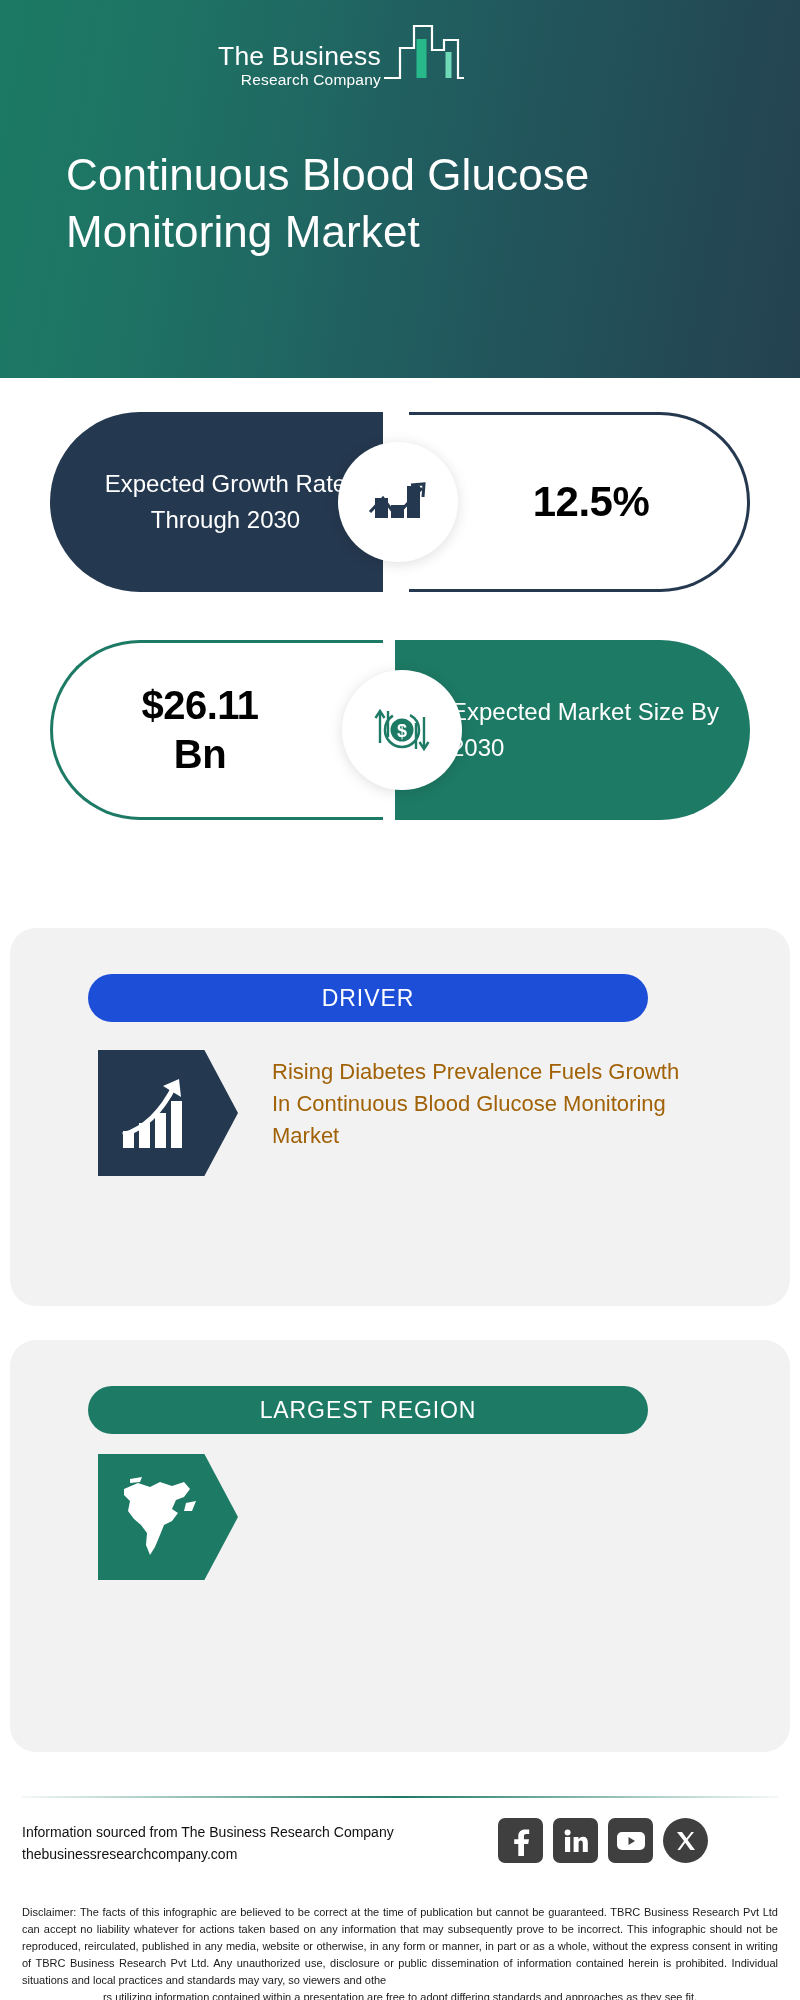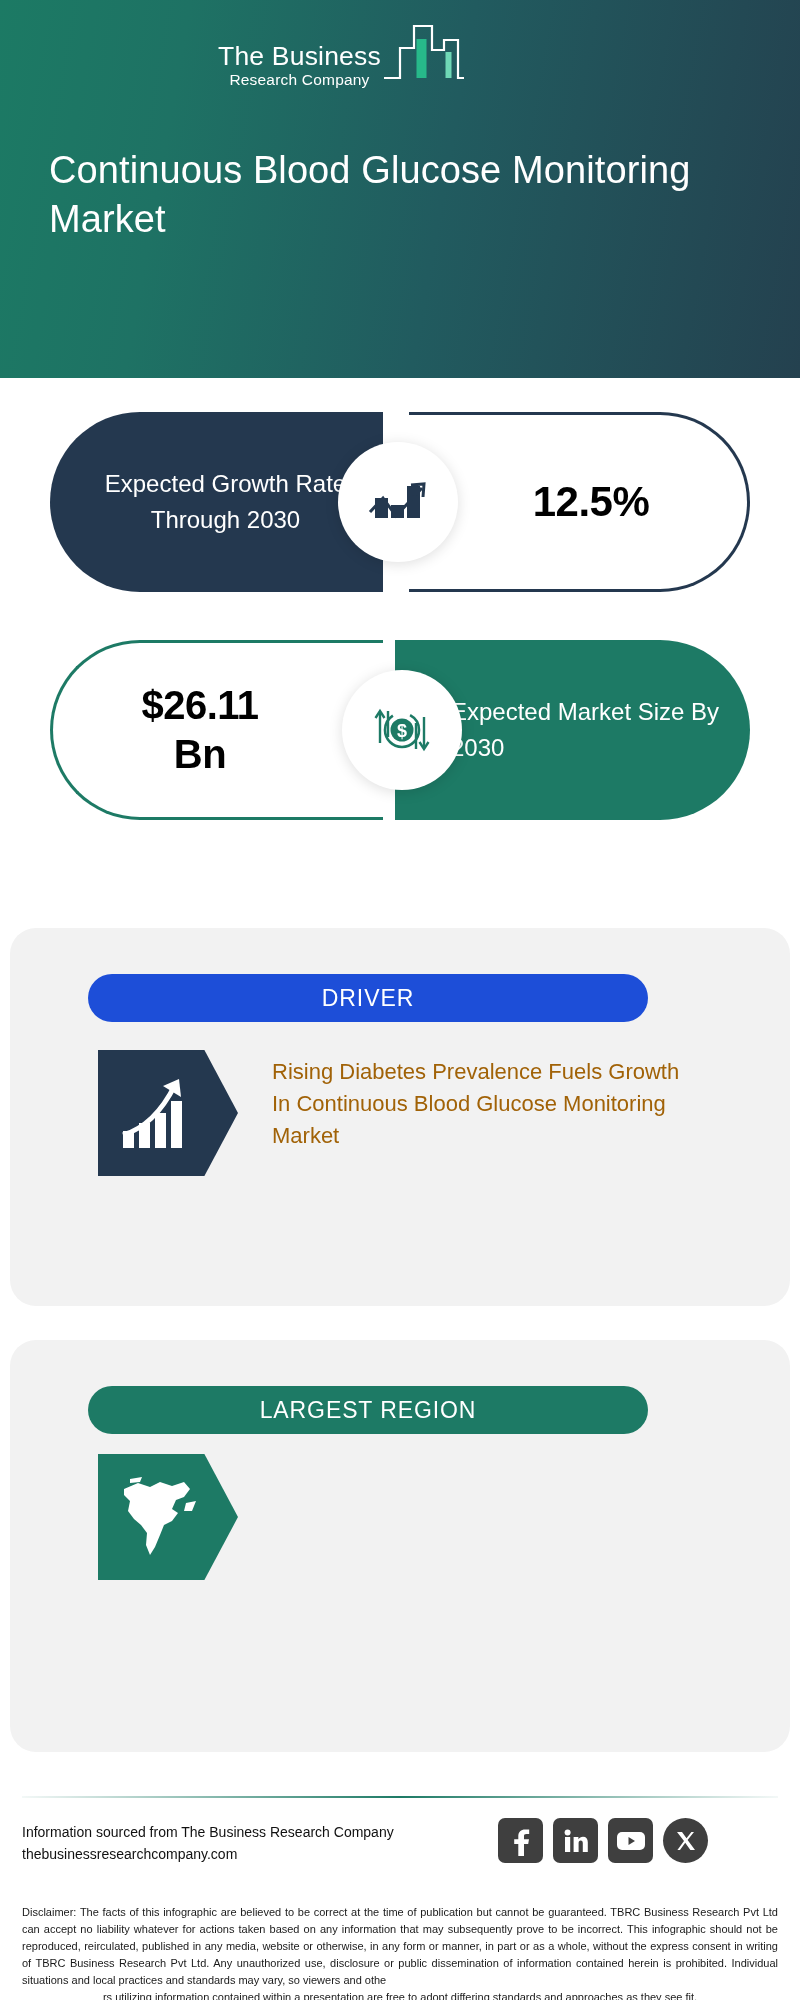--- a/index.html
+++ b/index.html
@@ -28,45 +28,45 @@
     position: absolute;
     left: 218px; top: 26px;
     width: 310px; height: 72px;
     display: flex;
     align-items: flex-end;
     gap: 0px;
   }
   .logo-text {
     display: flex;
     flex-direction: column;
-    align-items: center;
+    align-items: flex-end;
     line-height: 1.0;
     padding-bottom: 11px;
   }
   .logo-line1 {
     color: #ffffff;
     font-size: 26.5px;
     letter-spacing: 0.2px;
     font-weight: 400;
   }
   .logo-line2 {
     color: #ffffff;
     font-size: 15.5px;
     letter-spacing: 0.2px;
     font-weight: 400;
     margin-top: 2px;
   }
   .logo-mark { margin-left: 1px; margin-bottom: 4px; }
 
   .header-title {
     position: absolute;
-    left: 49px; top: 146px;
+    left: 66px; top: 146px;
     width: 680px;
     color: #ffffff;
-    font-size: 38px;
+    font-size: 44px;
     line-height: 1.30;
     font-weight: 400;
     letter-spacing: 0.1px;
   }
 
   
   .statwrap { position: absolute; left: 0; width: 800px; }
   .stat { position: relative; width: 700px; height: 180px; margin-left: 50px; }
 
   

